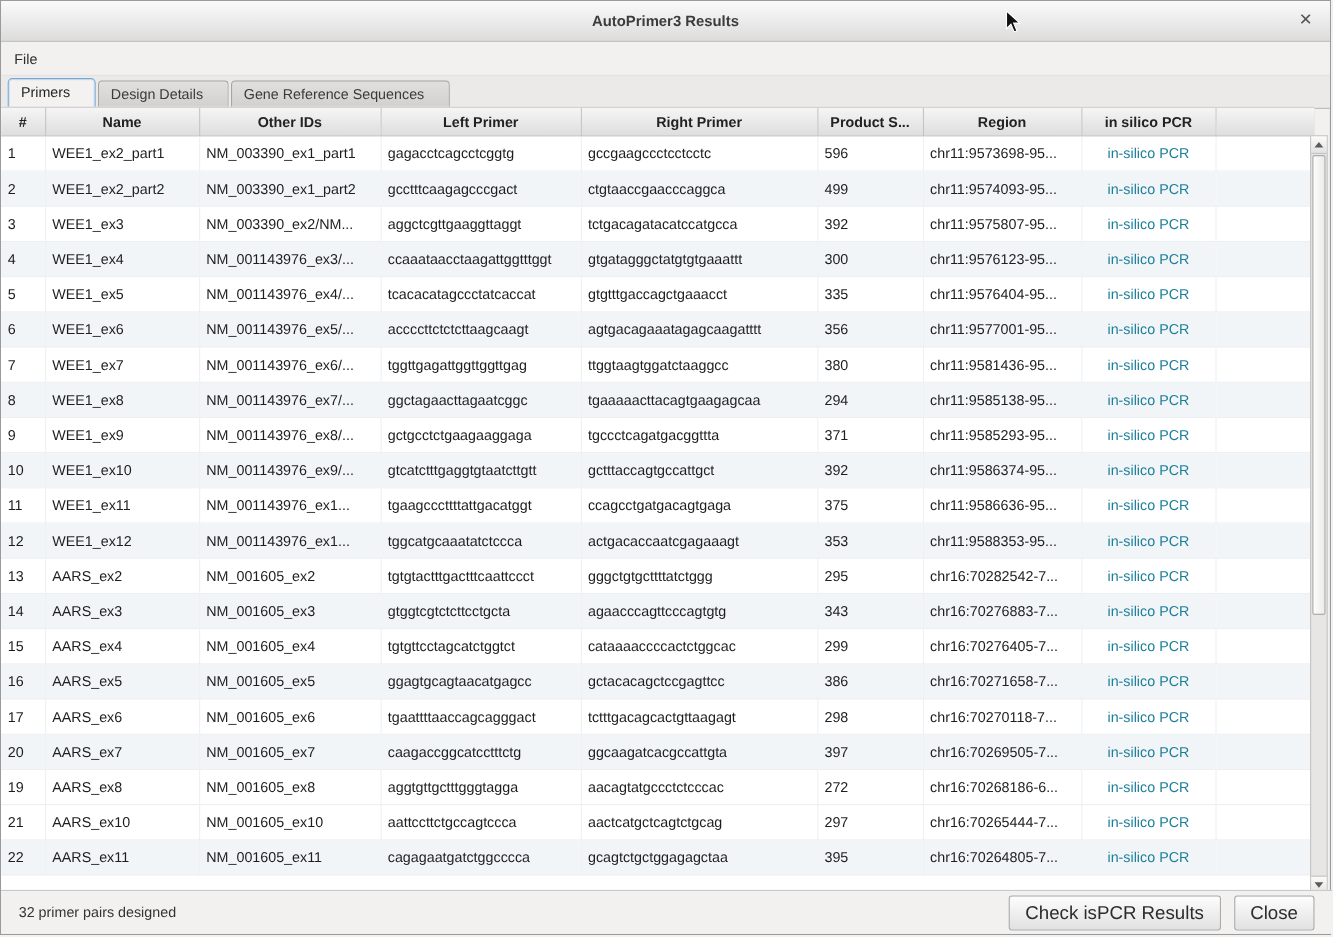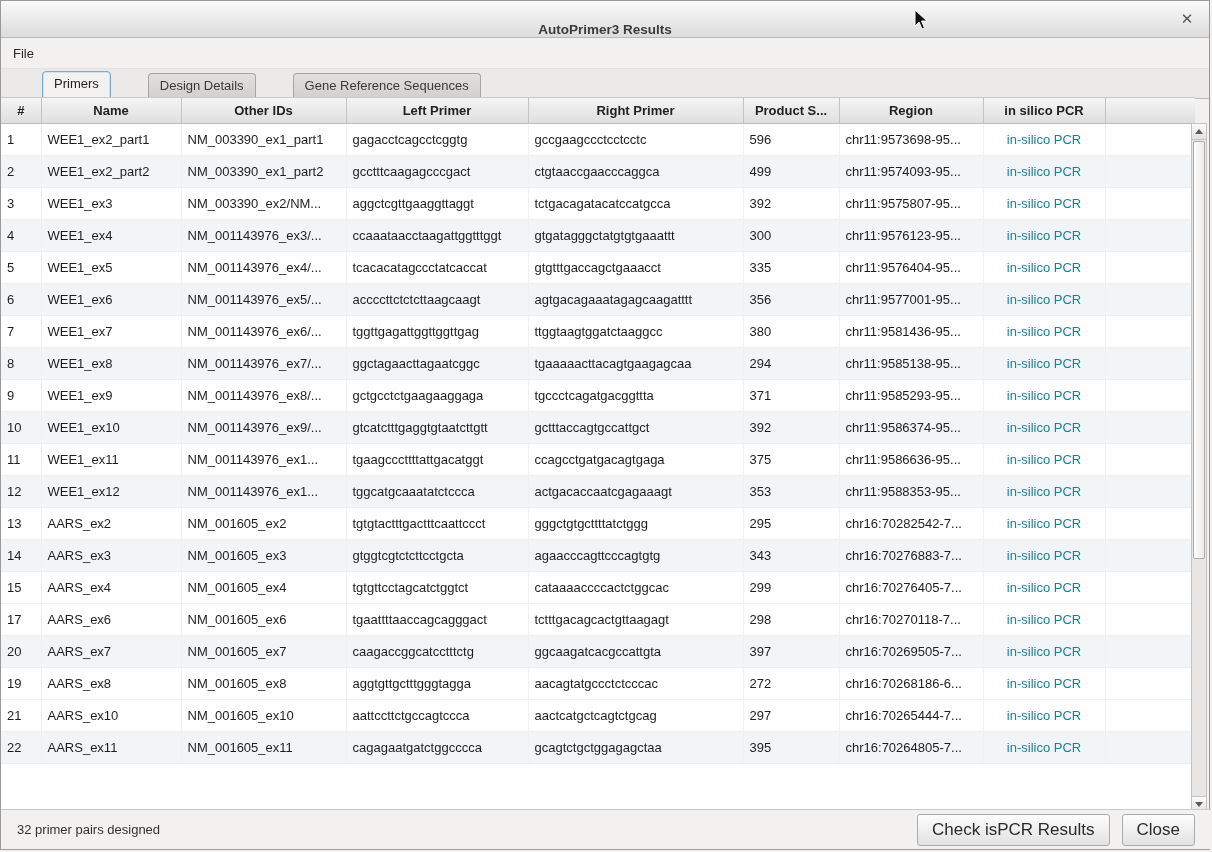--- a/index.html
+++ b/index.html
@@ -14,21 +14,21 @@
     border: 1px solid #9a9a9a;
     background: #f2f1f0;
     position: relative;
     box-sizing: border-box;
   }
   
   .titlebar {
     height: 36px;
     background: linear-gradient(#fafafa, #dcdcdc);
     border-bottom: 1px solid #b9b9b9;
-    display: flex; align-items: flex-end; justify-content: center;
+    display: flex; align-items: center; justify-content: center;
     position: relative;
   }
   .titlebar .title { font-weight: bold; color: #3c3c3c; font-size: 13.5px; }
   .titlebar .close {
     position: absolute; right: 12px; top: 8px;
     width: 20px; height: 20px; text-align: center; line-height: 20px;
     color: #555; font-size: 15px; cursor: default;
   }
   
   .menubar {
@@ -37,25 +37,25 @@
     border-bottom: 1px solid #e3e2e0;
   }
   .menu-item { padding: 4px 12px; color: #2b2b2b; }
   
   .tabbar {
     height: 29px; background: #eceae8;
     display: flex; align-items: flex-end; padding-left: 6px;
     border-bottom: 1px solid #b9b9b9;
   }
   .tab {
-    padding: 4px 11px 5px 11px; margin-right: 2px;
+    padding: 4px 22px 5px 11px; margin-right: 2px;
     background: linear-gradient(#e2e0de, #d2d0ce);
     border: 1px solid #a5a5a5; border-bottom: none;
     border-radius: 4px 4px 0 0;
-    color: #3a3a3a; font-size: 13px; margin-left: 35px;
+    color: #3a3a3a; font-size: 13px;
   }
   .tab.active {
     background: #f3f2f1;
     border: 1px solid #7aa9d6;
     border-radius: 4px 4px 0 0;
     box-shadow: inset 0 0 0 1px #cfe2f3;
     color: #1f1f1f;
     padding-bottom: 7px; margin-bottom: -1px;
   }
   
@@ -336,20 +336,31 @@
             <td>15</td>
             <td>AARS_ex4</td>
             <td>NM_001605_ex4</td>
             <td>tgtgttcctagcatctggtct</td>
             <td>cataaaaccccactctggcac</td>
             <td>299</td>
             <td>chr16:70276405-7...</td>
             <td class="link-cell"><a>in-silico PCR</a></td>
             <td></td>
           </tr>
+          <tr class="alt">
+            <td>16</td>
+            <td>AARS_ex5</td>
+            <td>NM_001605_ex5</td>
+            <td>ggagtgcagtaacatgagcc</td>
+            <td>gctacacagctccgagttcc</td>
+            <td>386</td>
+            <td>chr16:70271658-7...</td>
+            <td class="link-cell"><a>in-silico PCR</a></td>
+            <td></td>
+          </tr>
           <tr>
             <td>17</td>
             <td>AARS_ex6</td>
             <td>NM_001605_ex6</td>
             <td>tgaattttaaccagcagggact</td>
             <td>tctttgacagcactgttaagagt</td>
             <td>298</td>
             <td>chr16:70270118-7...</td>
             <td class="link-cell"><a>in-silico PCR</a></td>
             <td></td>

